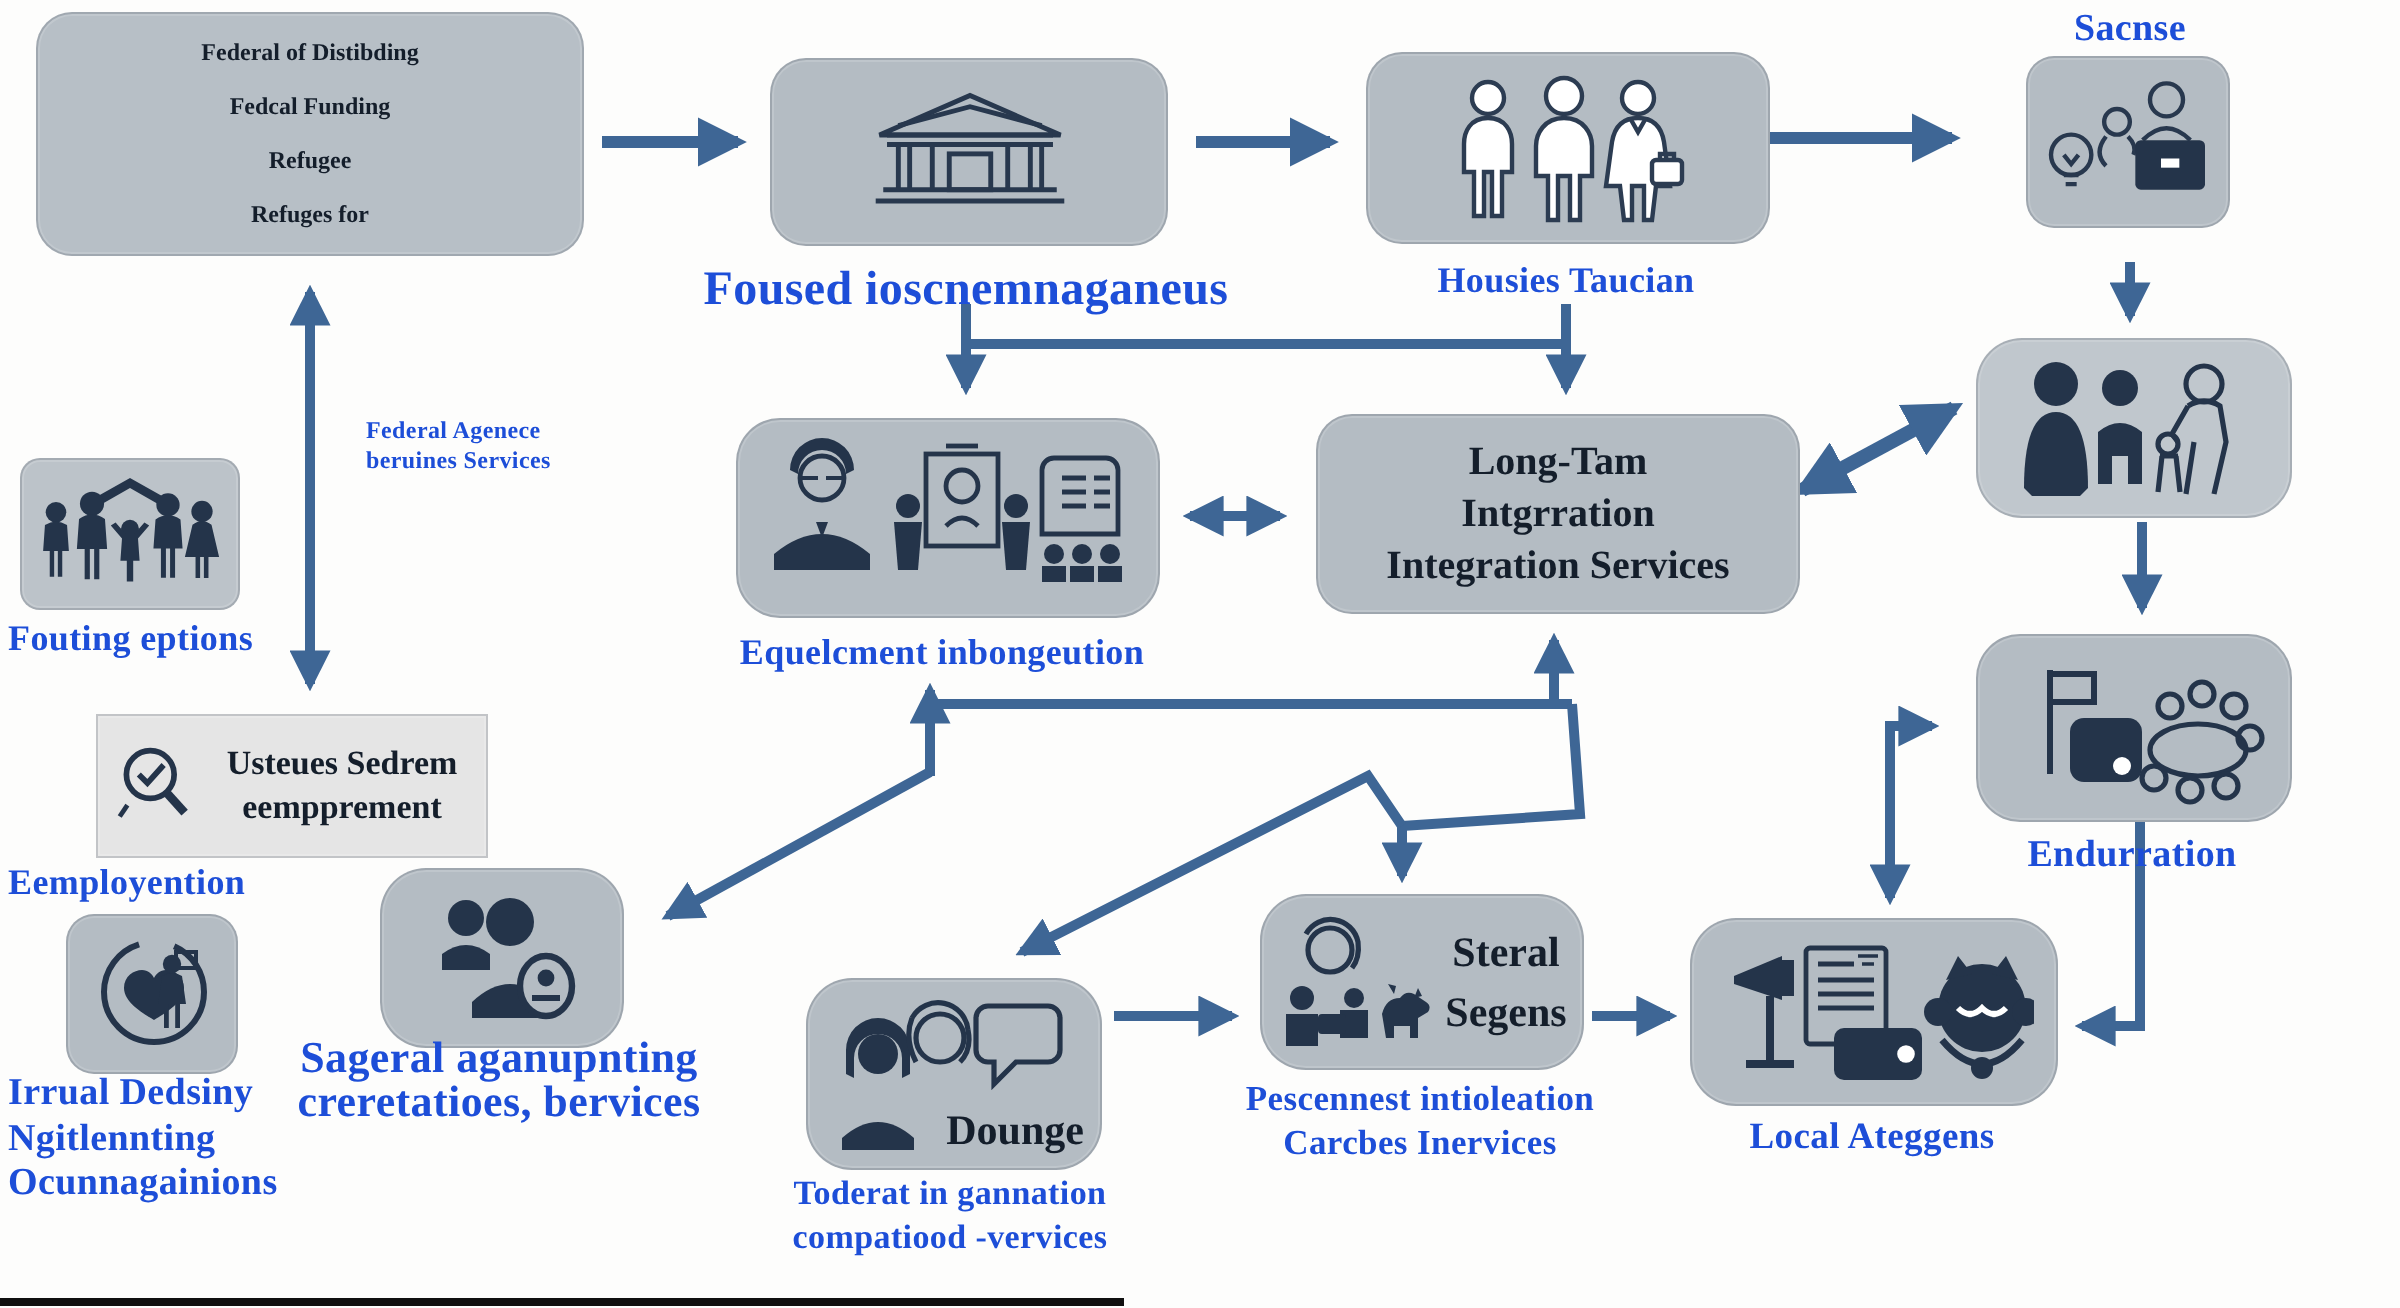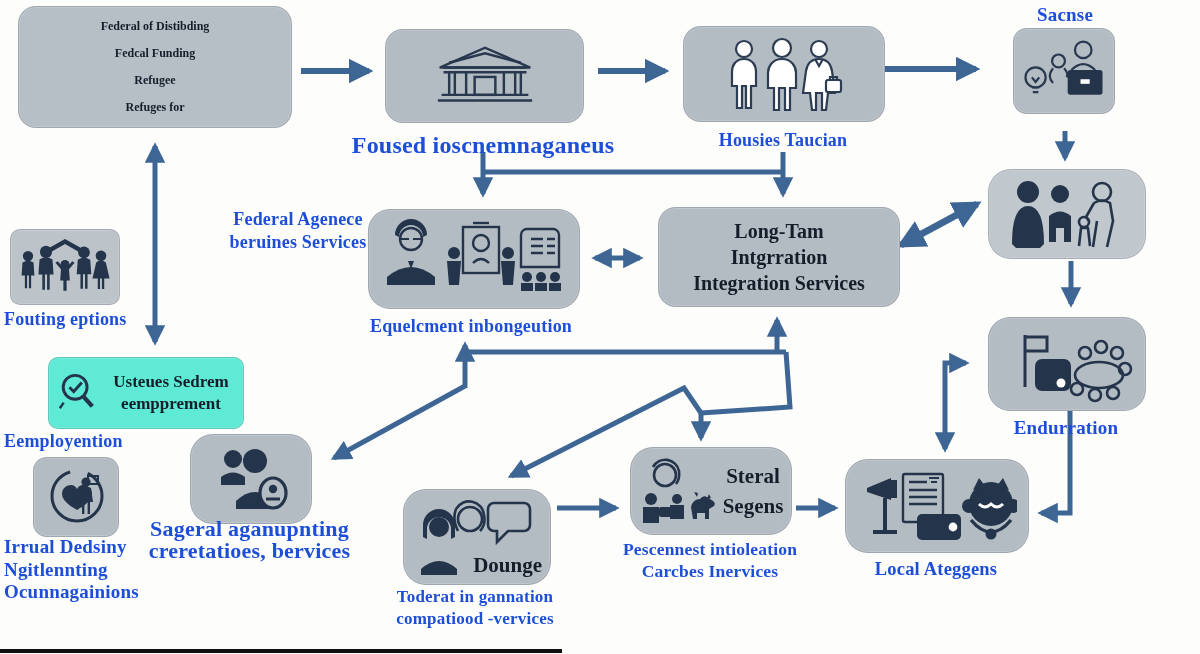--- a/index.html
+++ b/index.html
@@ -108,21 +108,21 @@
       <circle cx="42" cy="28" r="7"></circle>
       <path d="M36 36 q-7 9 0 16 M48 36 q5 5 3 10"></path>
       <circle cx="69" cy="16" r="9"></circle>
       <path d="M56 38 q13-13 26 0"></path>
     </g>
     <rect x="52" y="38" width="38" height="27" rx="3" fill="#24344a"></rect>
     <rect x="66" y="48" width="10" height="5" fill="#ffffff"></rect>
   </svg>
 </div>
 
-<div class="lbl" style="left:183px;top:208px;width:230px;font-size:18px;text-align:center;">
+<div class="lbl" style="left:183px;top:208px;width:230px;font-size:12px;">
   <div>Federal Agenece</div>
   <div>beruines Services</div>
 </div>
 
 <div class="box" style="left:10px;top:229px;width:108px;height:74px;border-radius:10px;background:#bcc3c9;">
   <svg class="icon" width="96" height="62" viewBox="0 0 96 62">
     <defs>
       <g id="psil">
         <circle cx="0" cy="-14" r="5.6"></circle>
         <path d="M-6 -7 Q0 -11 6 -7 L7 7 H3.4 V21 H1 V7 H-1 V21 H-3.4 V7 H-7 Z"></path>
@@ -139,21 +139,21 @@
       <use href="#psil" transform="translate(67,31) scale(1.04)"></use>
       <g transform="translate(84,33) scale(0.95)">
         <circle cx="0" cy="-14" r="5.6"></circle>
         <path d="M-5 -7 Q0 -11 5 -7 L9 10 H3.4 V21 H1 V10 H-1 V21 H-3.4 V10 H-9 Z"></path>
       </g>
     </g>
   </svg>
 </div>
 <div class="lbl" style="left:4px;top:308px;width:160px;font-size:18px;">Fouting eptions</div>
 
-<div class="box" style="left:48px;top:357px;width:194px;height:70px;border-radius:10px;background:#5eead4;justify-content:flex-start;">
+<div class="box" style="left:48px;top:357px;width:194px;height:70px;border-radius:0;background:#e5e5e5;justify-content:flex-start;">
   <svg class="icon" style="margin-left:8px;" width="42" height="46" viewBox="0 0 44 46">
     <g stroke="#24344a" fill="none">
       <circle cx="19" cy="17" r="12.5" stroke-width="3"></circle>
       <path d="M13 17 l4.5 4.5 L26 12" stroke-width="3"></path>
       <path d="M28 27 l9 10" stroke-width="4.5"></path>
       <path d="M7 33 l-4 6" stroke-width="2.5"></path>
     </g>
   </svg>
   <div class="center" style="flex:1;font-weight:700;font-size:17px;line-height:22px;">
     <div>Usteues Sedrem</div>

